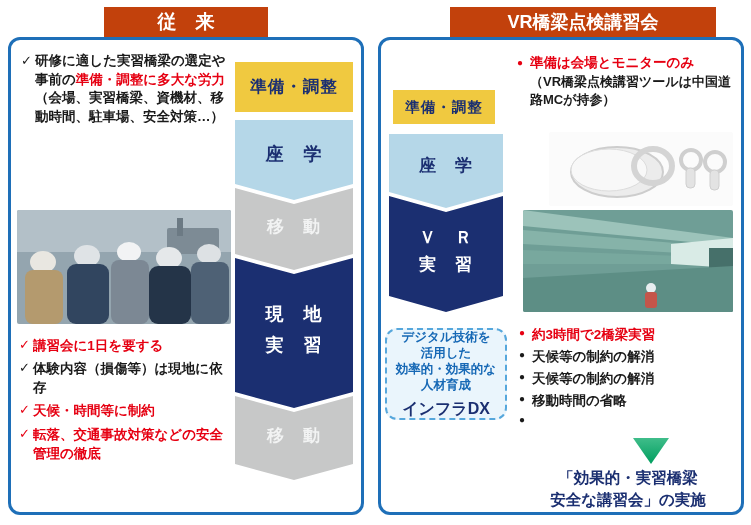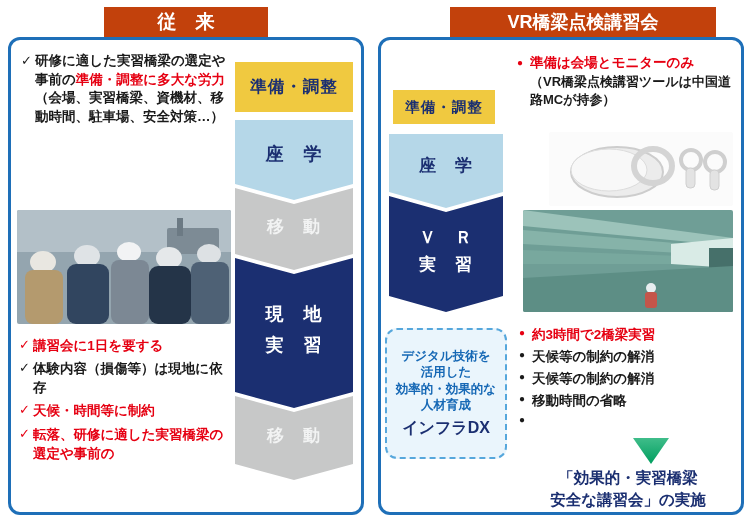--- a/index.html
+++ b/index.html
@@ -45,21 +45,21 @@
   .photo svg{display:block;width:100%;height:100%;}
 
   .rnote{position:absolute;left:136px;top:14px;width:222px;font-size:13.5px;
          line-height:1.4;font-weight:bold;}
   .rnote .paren{margin-left:13px;font-size:13px;color:#1a1a1a;font-weight:bold;}
 
   .benefits{position:absolute;left:138px;top:284px;width:222px;font-size:13.5px;
             line-height:1.62;font-weight:bold;}
   .benefit{display:flex;align-items:flex-start;}
 
-  .dx-box{position:absolute;left:4px;top:288px;width:122px;height:131px;
+  .dx-box{position:absolute;left:4px;top:288px;width:122px;height:92px;
           border:2px dashed #56a7dc;border-radius:12px;background:#eaf5fc;
           box-sizing:border-box;display:flex;flex-direction:column;align-items:center;
           justify-content:center;text-align:center;padding:6px 2px;}
   .dx-desc{font-size:12.5px;line-height:1.3;font-weight:bold;color:#1668b5;}
   .dx-label{font-size:16px;font-weight:bold;color:#1b2f71;margin-top:5px;}
 
   .down-arrow{position:absolute;left:252px;top:398px;width:36px;height:26px;
               background:linear-gradient(180deg,#3fbd8a,#009e5f);
               clip-path:polygon(0 0,100% 0,50% 100%);}
   .conclusion{position:absolute;left:134px;top:427px;width:226px;text-align:center;
@@ -118,21 +118,21 @@
       <div class="issue black">
         <span class="mark">✓</span>
         <span>体験内容（損傷等）は現地に依存</span>
       </div>
       <div class="issue red">
         <span class="mark">✓</span>
         <span>天候・時間等に制約</span>
       </div>
       <div class="issue red">
         <span class="mark">✓</span>
-        <span>転落、研修に適した実習橋梁の選定や事前の</span>
+        <span>転落、交通事故対策などの安全管理の徹底</span>
       </div>
     </div>
   </div>
 
   <div class="panel panel-right">
 
     <div class="flow-step step-prep" style="left:12px;top:50px;width:102px;height:34px;font-size:14.5px;">準備・調整</div>
     <div class="flow-step step-lecture ribbon-flat" style="left:8px;top:94px;width:114px;height:74px;font-size:17px;">座　学</div>
     <div class="flow-step step-navy ribbon-notch pre" style="left:8px;top:156px;width:114px;height:116px;font-size:17px;line-height:1.6;">Ｖ　Ｒ
 実　習</div>

